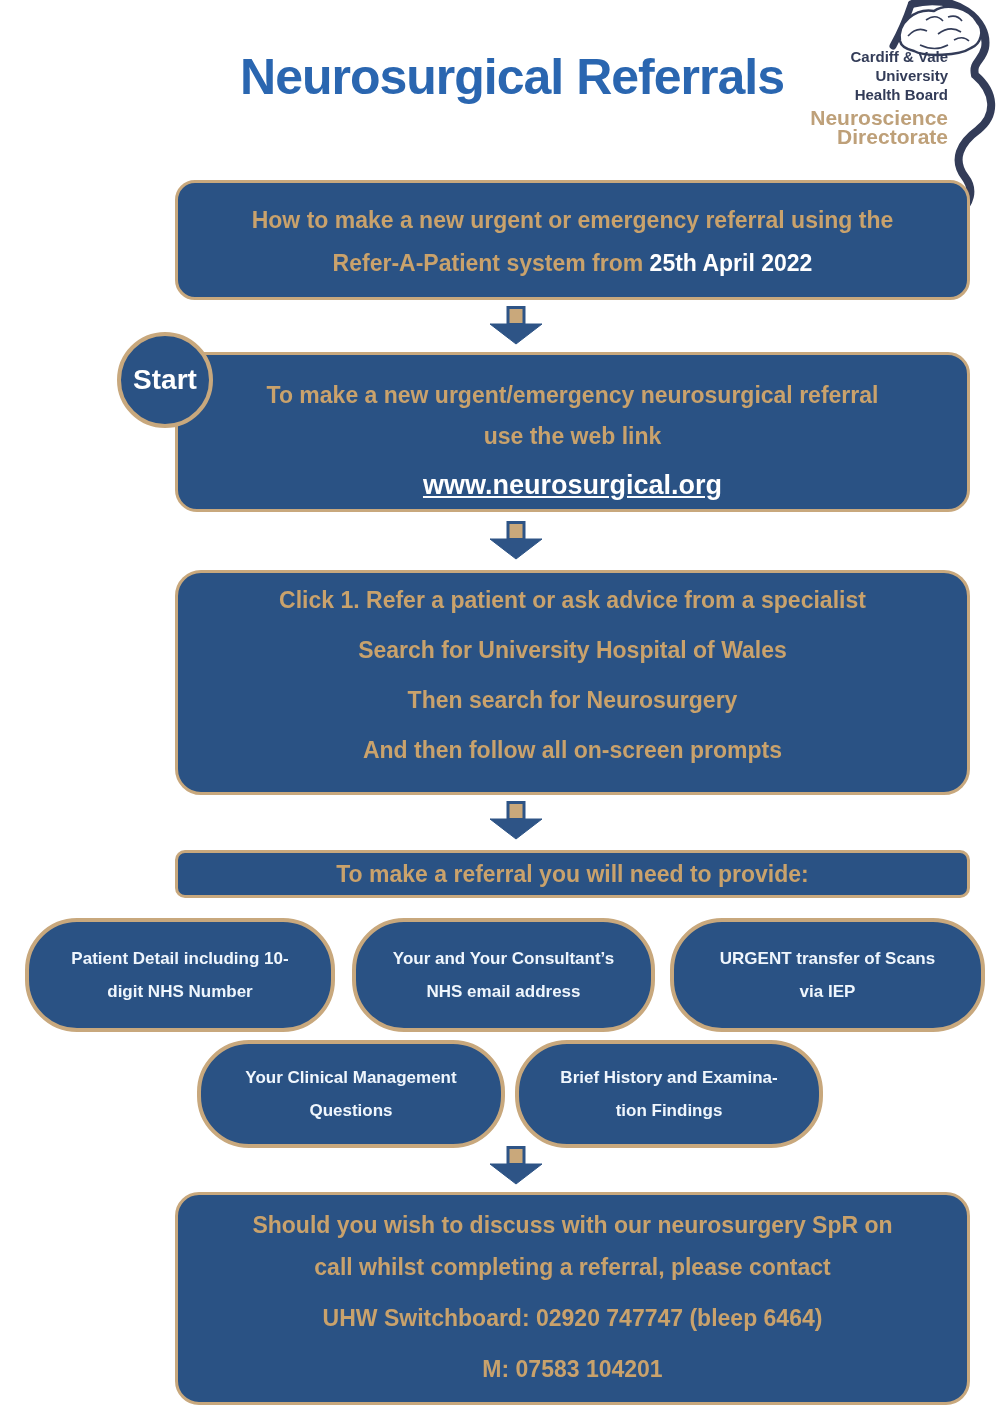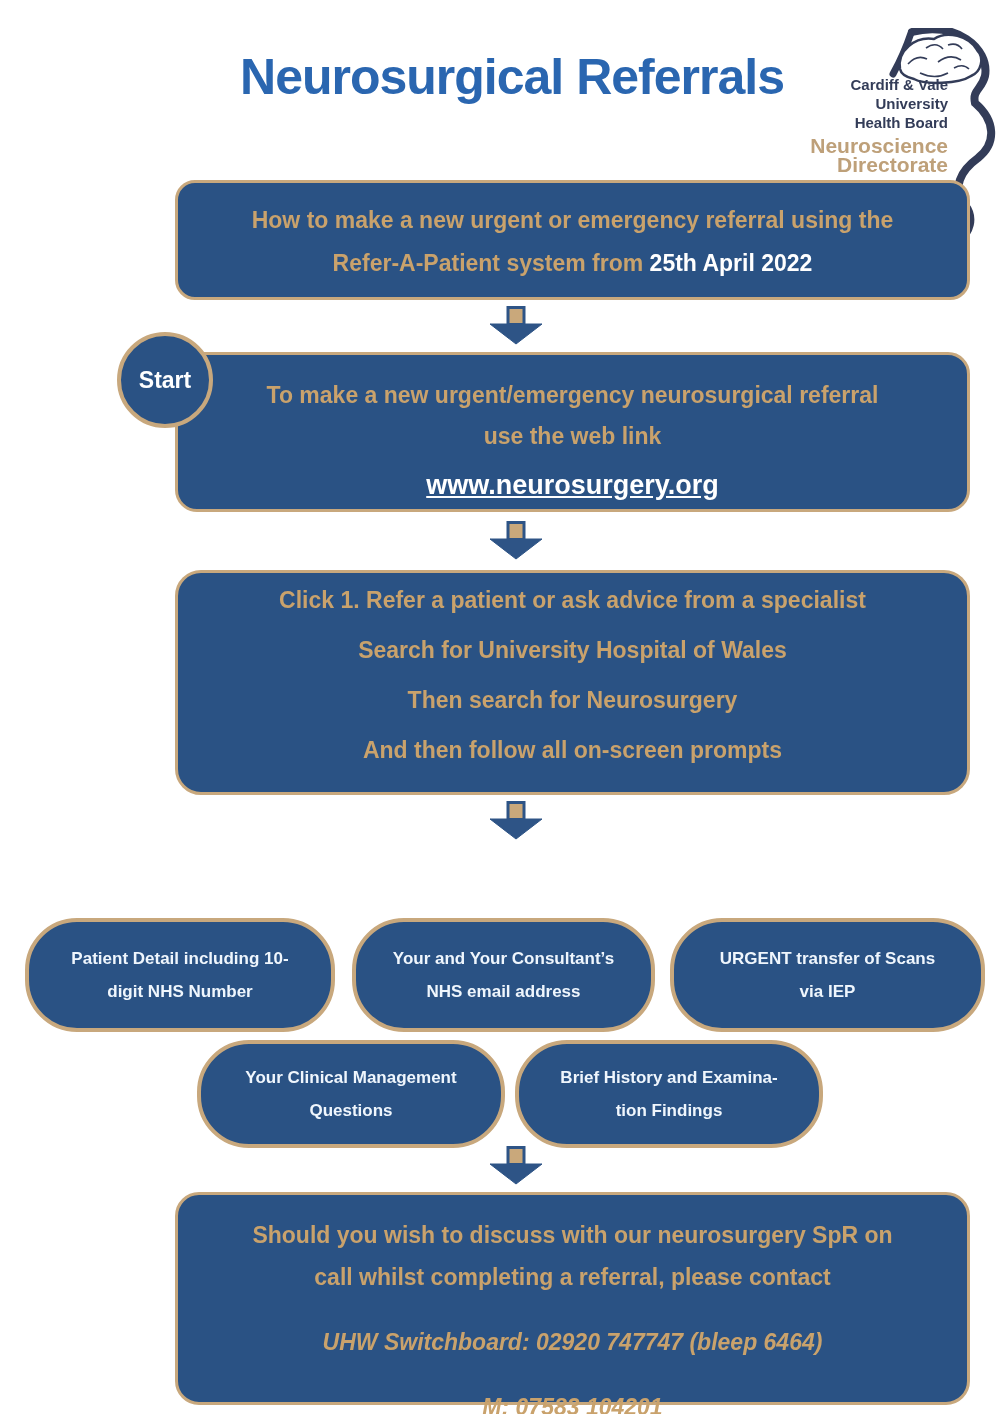--- a/index.html
+++ b/index.html
@@ -7,21 +7,21 @@
     position:relative;width:1000px;height:1414px;background:#fff;overflow:hidden;
     font-family:"Liberation Sans", sans-serif;font-weight:bold;
   }
   .abs{position:absolute;}
   
   .page-title{
     top:48px;left:12px;width:1000px;text-align:center;
     font-size:50px;letter-spacing:-1px;color:var(--title-blue,#2A66B0);
   }
   
-  .logo{top:0;right:0;width:170px;height:215px;margin-top:28px;}
+  .logo{top:0;right:0;width:170px;height:215px;}
   .logo svg{position:absolute;top:0;left:0;}
   .logo-org{
     position:absolute;top:47px;right:52px;text-align:right;
     font-size:15px;line-height:19px;color:var(--logo-navy,#333C58);
   }
   .logo-dept{
     position:absolute;top:108px;right:52px;text-align:right;
     font-size:21px;line-height:19px;color:var(--logo-tan,#BEA079);
   }
   
@@ -37,28 +37,28 @@
   .box1 .em{color:var(--white-text,#FFFFFF);}
   .box2{top:352px;height:160px;padding-top:20px;border-radius:3px 22px 22px 22px;}
   .box2 .ln{line-height:41px;}
   .box2 .link{
     display:inline-block;margin-top:13px;font-size:27px;
     color:var(--white-text,#FFFFFF);text-decoration:underline;cursor:pointer;
   }
   .box3{top:570px;height:225px;padding-top:2px;border-radius:26px;}
   .box3 .ln{line-height:50px;}
   .provide-bar{top:850px;height:48px;border-radius:10px;line-height:42px;}
-  .box5{top:1192px;height:213px;padding-top:19px;border-radius:24px;}
+  .box5{top:1192px;height:213px;padding-top:9px;border-radius:24px;}
   .box5 .ln{line-height:42px;}
-  .box5 .gap{margin-top:23px;font-style:italic;}
+  .box5 .gap{margin-top:9px;}
   
   .start{
     top:332px;left:117px;width:96px;height:96px;box-sizing:border-box;
     background:var(--box-fill,#2A5284);border:4px solid var(--box-border,#C8A87D);
-    border-radius:50%;color:var(--white-text,#FFFFFF);font-size:23px;
+    border-radius:50%;color:var(--white-text,#FFFFFF);font-size:28px;
     display:flex;align-items:center;justify-content:center;z-index:3;
   }
   
   .pill{
     box-sizing:border-box;background:var(--box-fill,#2A5284);
     border:4px solid var(--box-border,#C8A87D);border-radius:52px;
     color:var(--pill-text,#EFF6FD);font-size:17px;text-align:center;
     display:flex;flex-direction:column;align-items:center;justify-content:center;
   }
   .pill .ln{line-height:33px;}
@@ -120,41 +120,42 @@
   </svg>
 
   <div class="abs start">
     <span>Start</span>
   </div>
 
   <div class="abs fbox box2">
     <div class="ln">To make a new urgent/emergency neurosurgical referral</div>
     <div class="ln">use the web link</div>
     <div>
-      <span class="link">www.neurosurgery.org</span>
+      <span class="link">www.neurosurgical.org</span>
     </div>
   </div>
 
   <svg class="abs arrow arrow2" viewBox="0 0 64 40">
     <rect x="24" y="1.5" width="16" height="17" fill="#C9A87B" stroke="#2E5486" stroke-width="3"></rect>
     <polygon points="6,18 58,18 32,38" fill="#2E5486" stroke="#2E5486" stroke-linejoin="round"></polygon>
   </svg>
 
   <div class="abs fbox box3">
     <div class="ln">Click 1. Refer a patient or ask advice from a specialist</div>
     <div class="ln">Search for University Hospital of Wales</div>
     <div class="ln">Then search for Neurosurgery</div>
     <div class="ln">And then follow all on-screen prompts</div>
   </div>
 
   <svg class="abs arrow arrow3" viewBox="0 0 64 40">
     <rect x="24" y="1.5" width="16" height="17" fill="#C9A87B" stroke="#2E5486" stroke-width="3"></rect>
     <polygon points="6,18 58,18 32,38" fill="#2E5486" stroke="#2E5486" stroke-linejoin="round"></polygon>
   </svg>
 
+  <div class="abs fbox provide-bar">To make a referral you will need to provide:</div>
 
   <div class="abs pill pill-a">
     <div class="ln">Patient Detail including 10-</div>
     <div class="ln">digit NHS Number</div>
   </div>
   <div class="abs pill pill-b">
     <div class="ln">Your and Your Consultant’s</div>
     <div class="ln">NHS email address</div>
   </div>
   <div class="abs pill pill-c">

